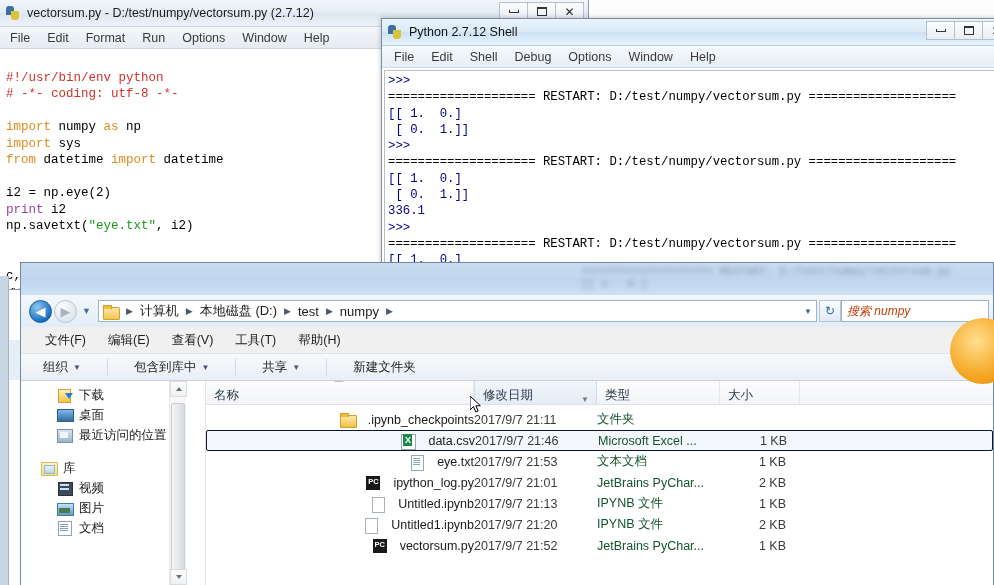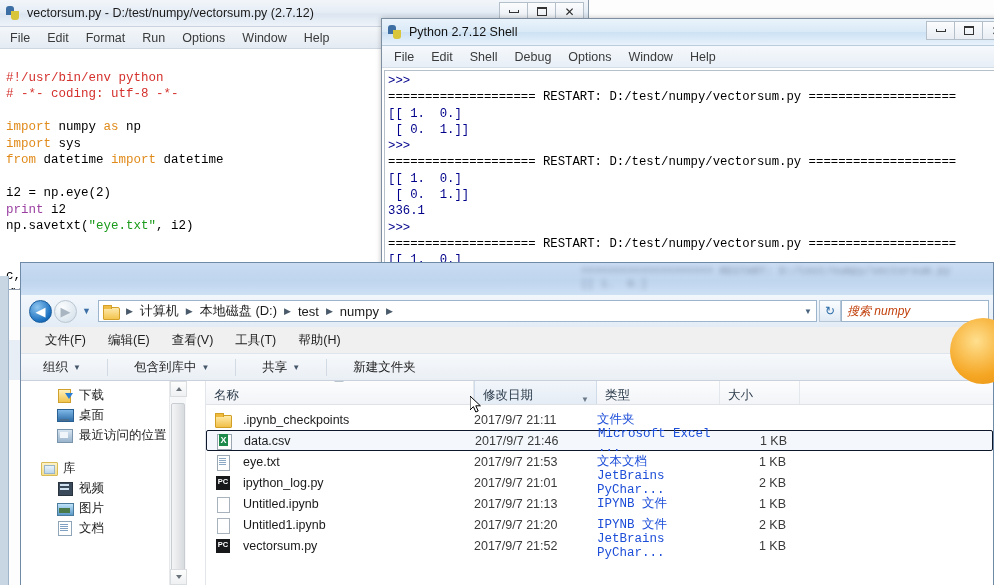--- a/index.html
+++ b/index.html
@@ -265,23 +265,23 @@
   }
   .col-caret { position: absolute; right: 7px; font-size: 8px; color: #6a7a8a; }
 
   .frow {
     display: flex; height: 21px; align-items: center; font-size: 12.5px; color: #1a1a1a;
   }
   .frow.selected {
     background: #f4f8fd; border: 1px solid #0f172a; border-radius: 2px;
     height: 21px;
   }
-  .fc1 { width: 268px; display: flex; align-items: center; gap: 12px; padding-left: 9px; }
+  .fc1 { width: 268px; display: flex; align-items: center; gap: 12px; padding-left: 9px; justify-content: flex-end; }
   .fc2 { width: 123px; color: #3a3a3a; }
-  .fc3 { width: 123px; color: #1d4ed8; font-family: Liberation Mono, monospace; }
+  .fc3 { width: 123px; color: #14532d; }
   .fc4 { width: 80px; text-align: right; padding-right: 14px; color: #3a3a3a; }
   .fic { width: 16px; height: 16px; flex: 0 0 auto; position: relative; }
 
   
   .ic-folder::before { content:""; position:absolute; left:0; top:3px; width:15px; height:11px;
     background: linear-gradient(to bottom, #ffeaa8, #f0bf47); border:1px solid #d09f24; border-radius:1px; }
   .ic-folder::after { content:""; position:absolute; left:0; top:1px; width:7px; height:3px;
     background:#efb93c; border:1px solid #d09f24; border-bottom:none; border-radius:1px 1px 0 0; }
   .ic-excel::before { content:""; position:absolute; left:1px; top:1px; width:13px; height:14px;
     background:#fdfdfd; border:1px solid #9aa6b2; }

